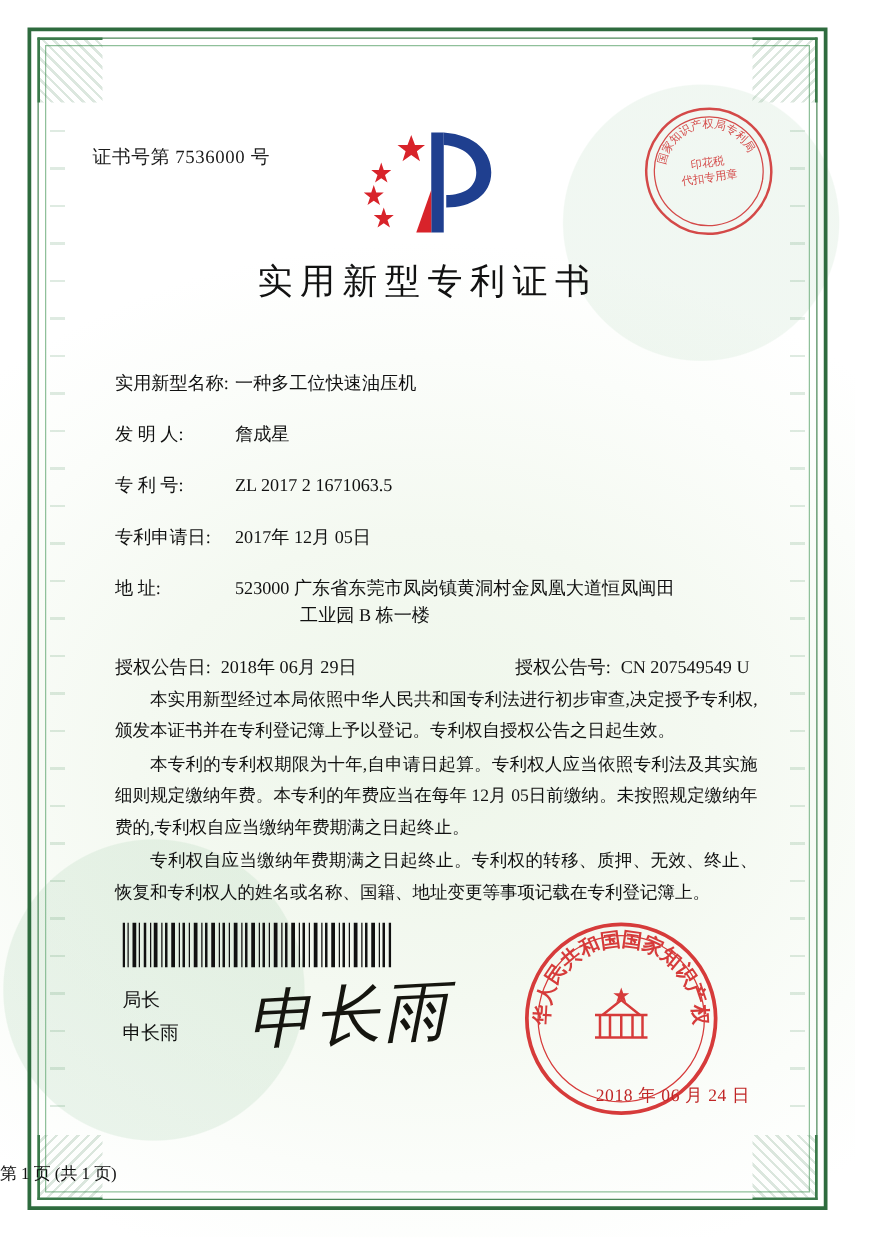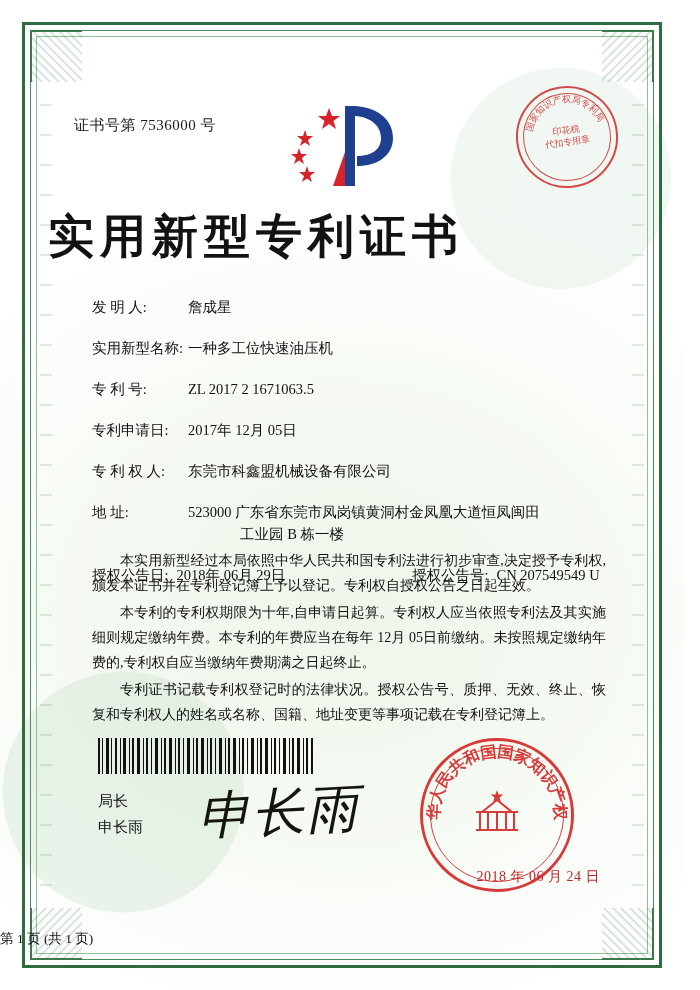--- a/index.html
+++ b/index.html
@@ -135,24 +135,24 @@
     line-height: 12px;
     font-family: "Liberation Sans", sans-serif;
   }
 
   
   .title {
     position: absolute;
     left: 0;
     right: 0;
     top: 158px;
-    text-align: left;
-    font-size: 46px;
+    text-align: center;
+    font-size: 28px;
     letter-spacing: 6px;
-    font-weight: bold;
+    font-weight: normal;
     color: #121212;
     font-family: "DejaVu Serif", "Liberation Serif", serif;
   }
 
   
   .fields {
     position: absolute;
     left: 44px;
     right: 26px;
     top: 248px;
@@ -350,43 +350,39 @@
         <div>印花税</div>
         <div>代扣专用章</div>
       </div>
     </div>
 
     <div class="title">实用新型专利证书</div>
 
     <div class="fields">
 
       <div class="field-row">
+        <div class="field-label">实用新型名称:</div>
+        <div class="field-value">一种多工位快速油压机</div>
+      </div>
+
+      <div class="field-row">
         <div class="field-label">发 明 人:</div>
         <div class="field-value">詹成星</div>
-      </div>
-
-      <div class="field-row">
-        <div class="field-label">实用新型名称:</div>
-        <div class="field-value">一种多工位快速油压机</div>
       </div>
 
       <div class="field-row">
         <div class="field-label">专 利 号:</div>
         <div class="field-value">ZL 2017 2 1671063.5</div>
       </div>
 
       <div class="field-row">
         <div class="field-label">专利申请日:</div>
         <div class="field-value">2017年 12月 05日</div>
       </div>
 
-      <div class="field-row">
-        <div class="field-label">专 利 权 人:</div>
-        <div class="field-value">东莞市科鑫盟机械设备有限公司</div>
-      </div>
 
       <div class="field-row">
         <div class="field-label">地       址:</div>
         <div class="field-value">
           <span>523000 广东省东莞市凤岗镇黄洞村金凤凰大道恒凤闽田</span>
           <span class="cont">工业园 B 栋一楼</span>
         </div>
       </div>
 
       <div class="two-col">
@@ -398,21 +394,21 @@
           <div class="lab2">授权公告号:</div>
           <div>CN 207549549 U</div>
         </div>
       </div>
 
     </div>
 
     <div class="paras">
       <p>本实用新型经过本局依照中华人民共和国专利法进行初步审查,决定授予专利权,颁发本证书并在专利登记簿上予以登记。专利权自授权公告之日起生效。</p>
       <p>本专利的专利权期限为十年,自申请日起算。专利权人应当依照专利法及其实施细则规定缴纳年费。本专利的年费应当在每年 12月 05日前缴纳。未按照规定缴纳年费的,专利权自应当缴纳年费期满之日起终止。</p>
-      <p>专利证书记载专利权登记时的法律状况。授权公告号、质押、无效、终止、恢复和专利权人的姓名或名称、国籍、地址变更等事项记载在专利登记簿上。</p>
+      <p>专利权自应当缴纳年费期满之日起终止。专利权的转移、质押、无效、终止、恢复和专利权人的姓名或名称、国籍、地址变更等事项记载在专利登记簿上。</p>
     </div>
 
     <div class="barcode">
       <svg class="bars" viewBox="0 0 215 36" preserveAspectRatio="none" aria-hidden="true">
         <g fill="#111">
           <rect x="0" y="0" width="2" height="36"></rect>
             <rect x="4" y="0" width="1" height="36"></rect>
           <rect x="8" y="0" width="3" height="36"></rect>
             <rect x="13" y="0" width="1" height="36"></rect>
           <rect x="17" y="0" width="2" height="36"></rect>

